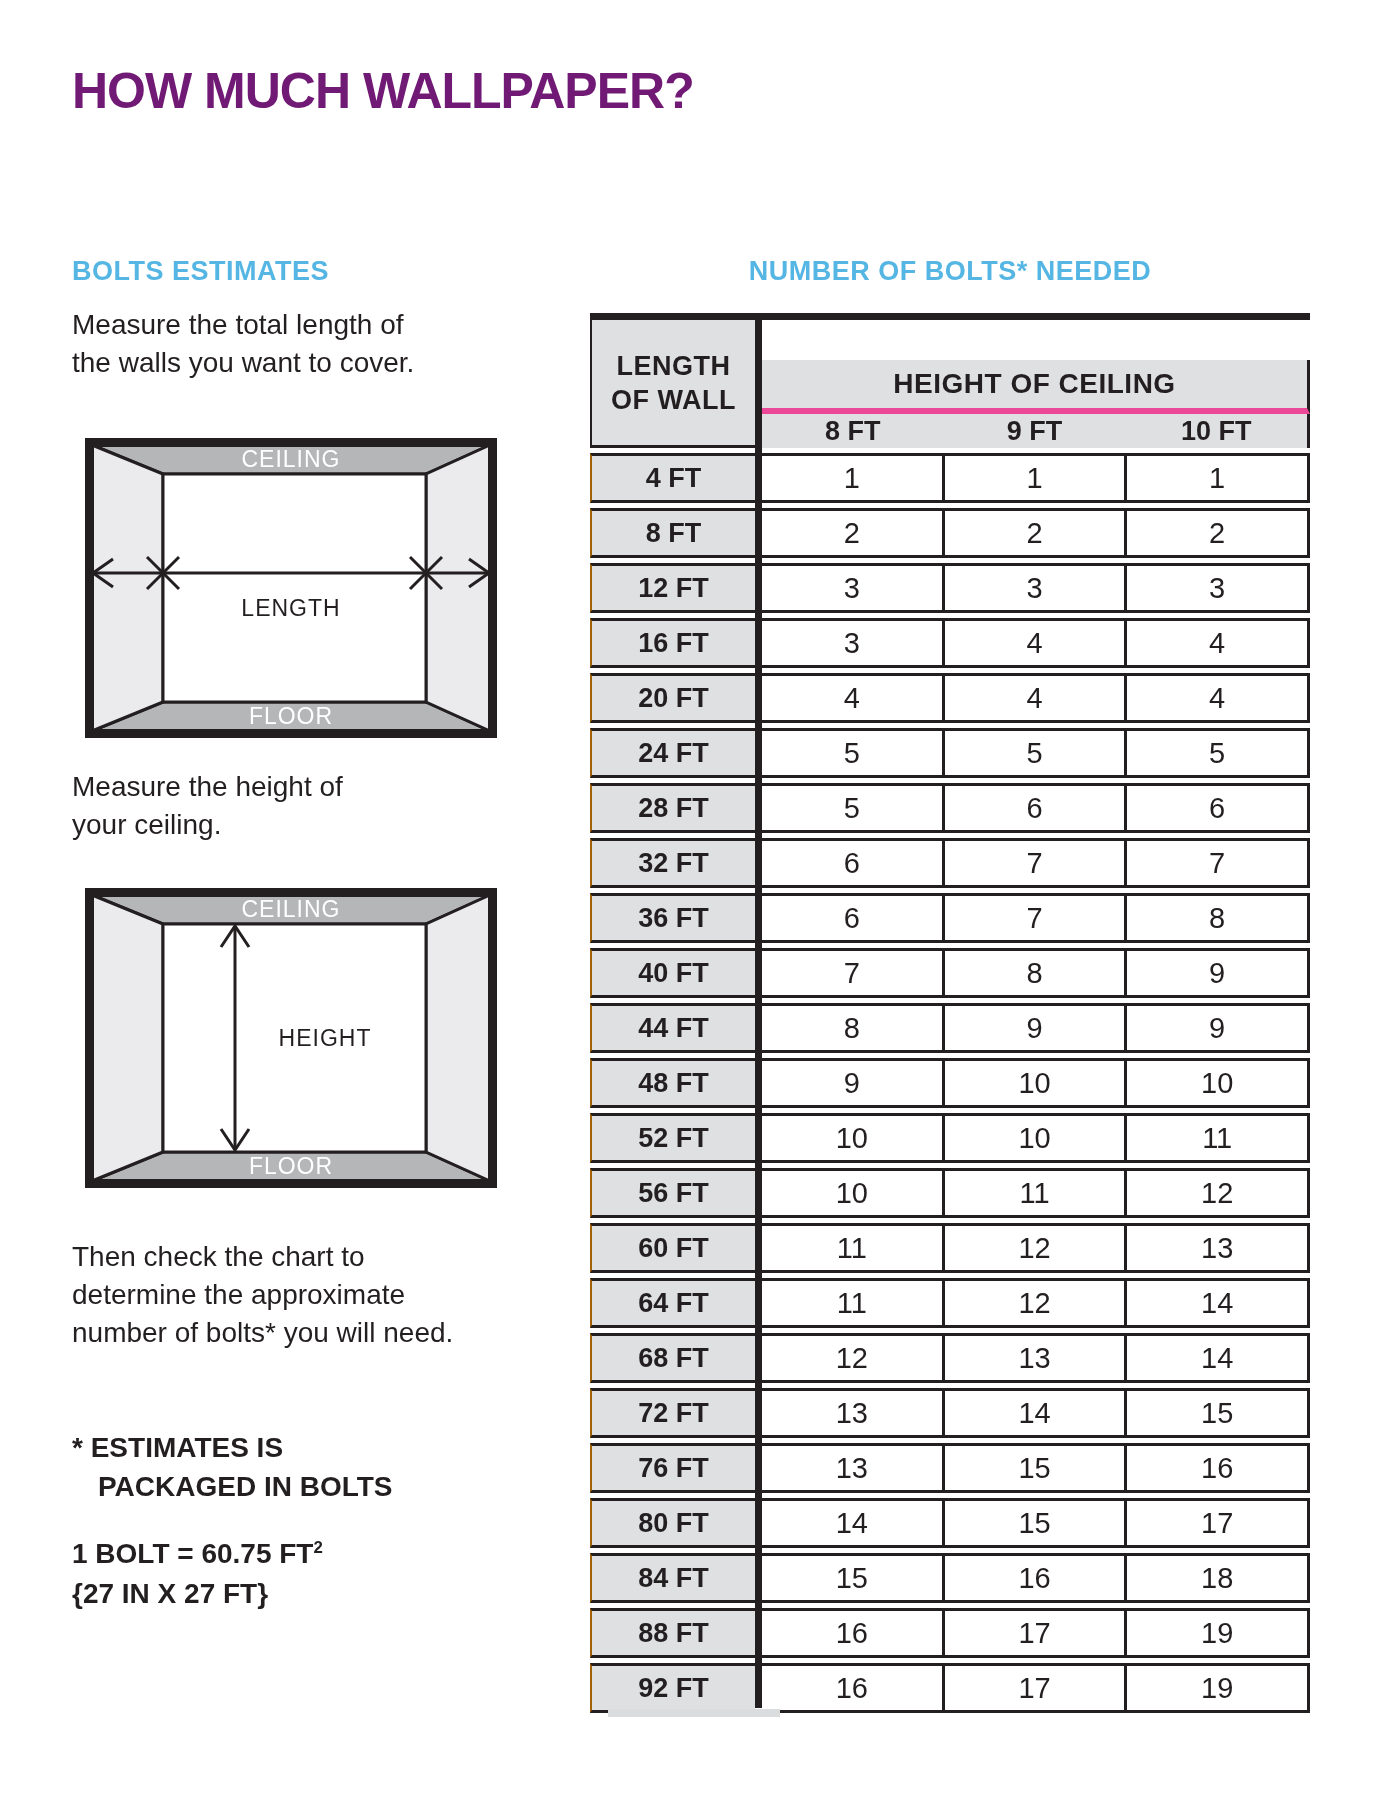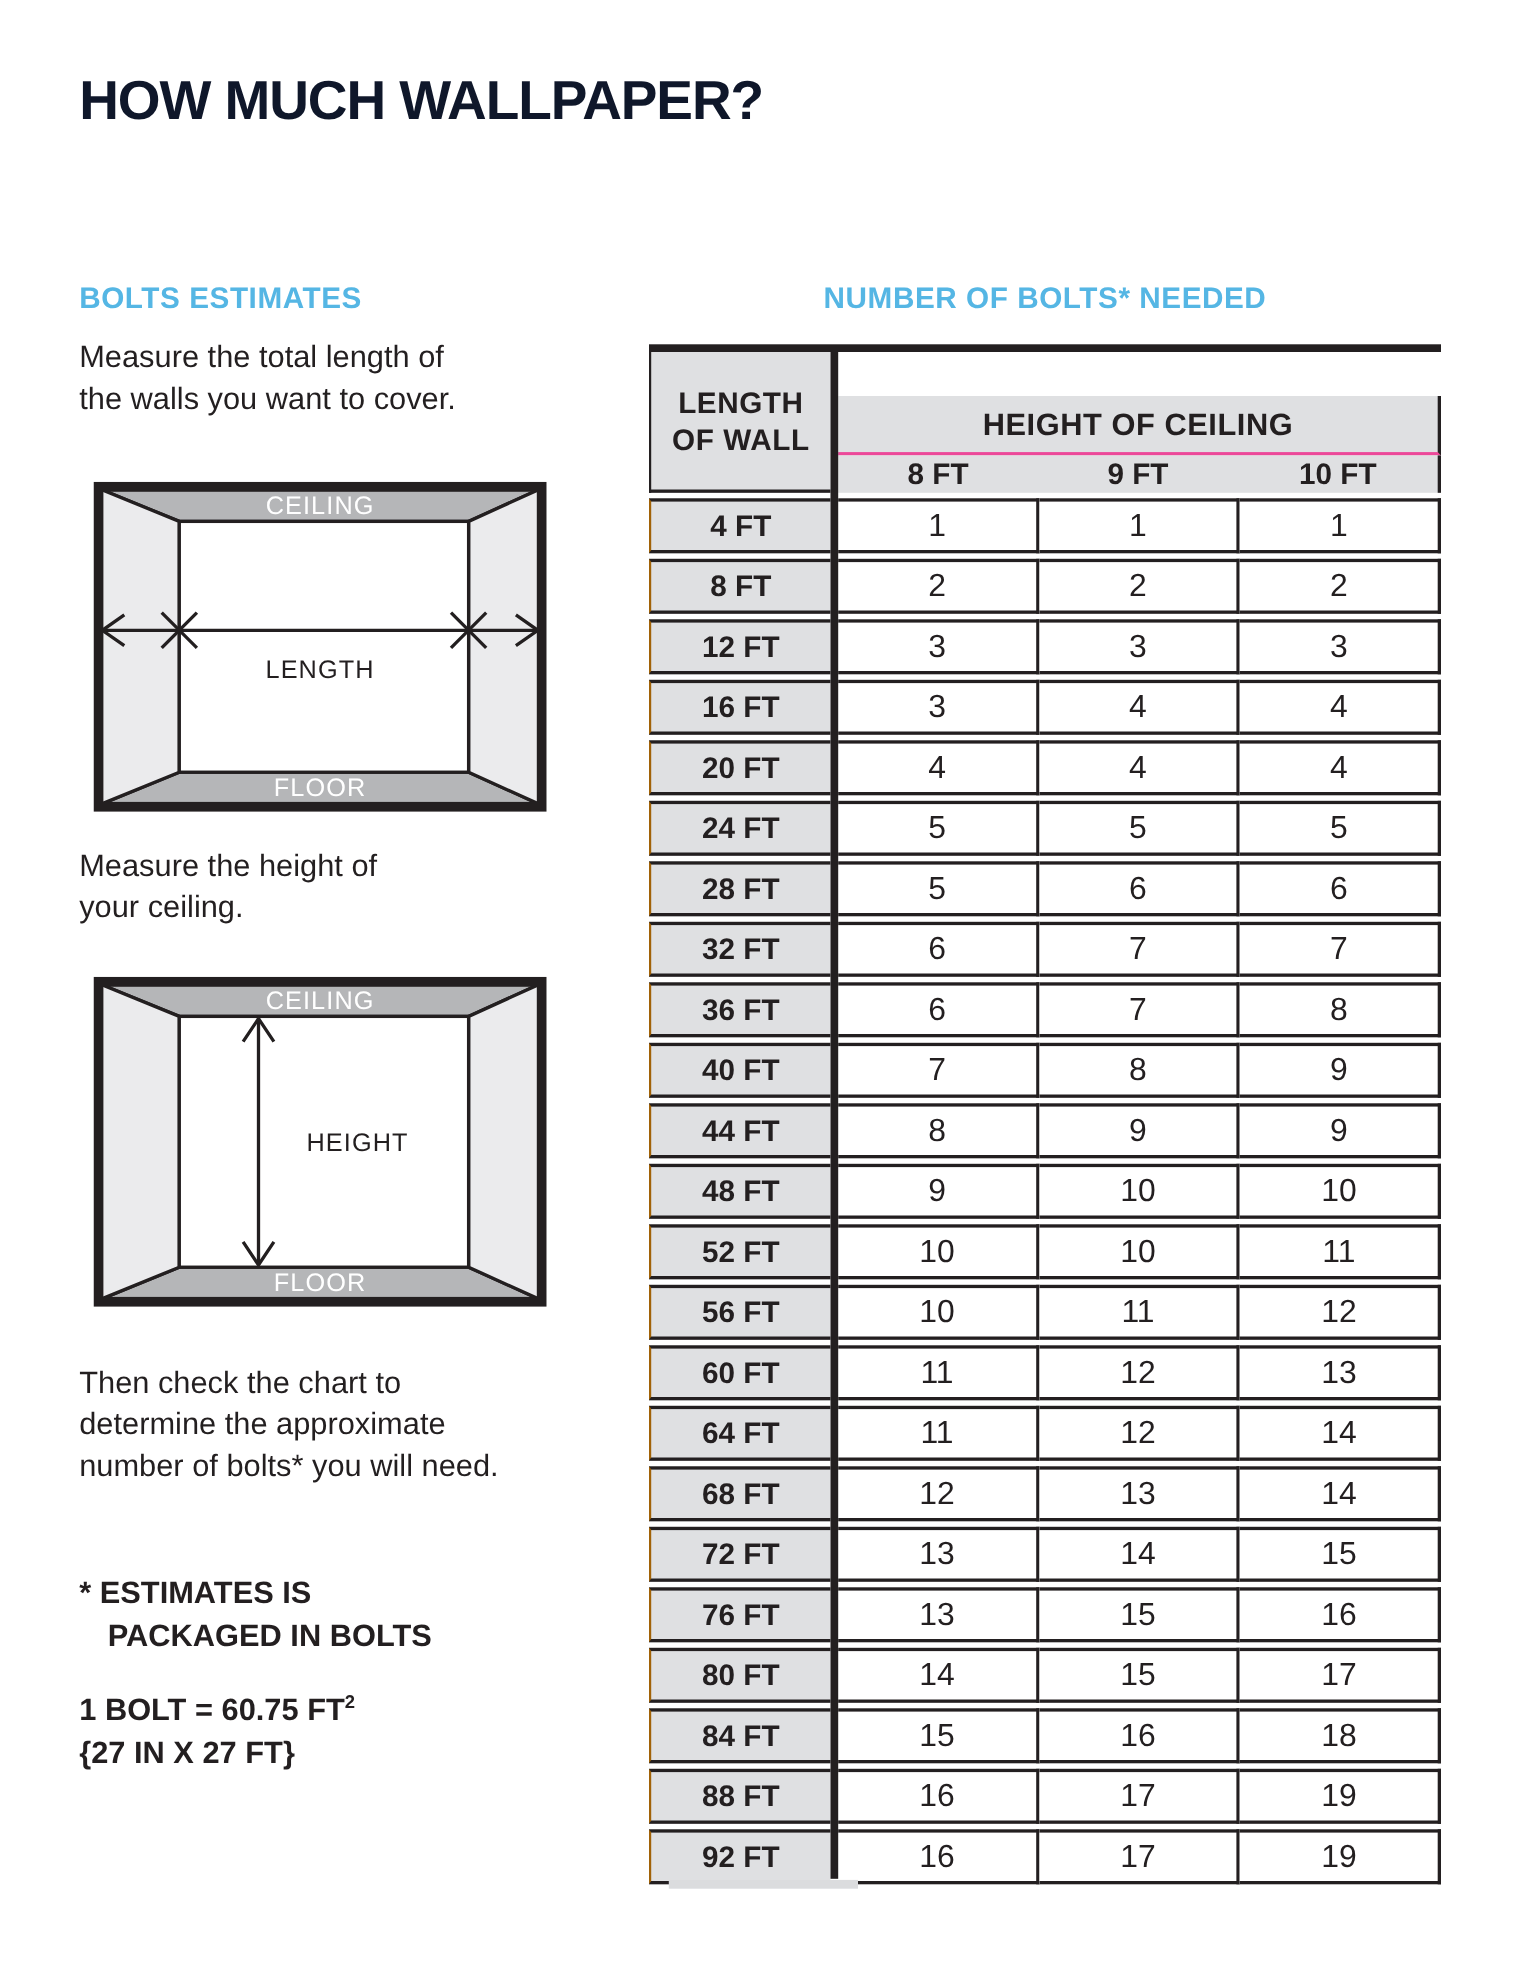--- a/index.html
+++ b/index.html
@@ -3,21 +3,21 @@
 <meta charset="utf-8">
 <style>
   html,body { margin:0; padding:0; background:#ffffff; }
   .page {
     position:relative; width:1391px; height:1800px; background:#ffffff;
     font-family:"Liberation Sans","DejaVu Sans",sans-serif; color:#231F20;
     overflow:hidden;
   }
   .page-title {
     position:absolute; left:72px; top:62px;
-    font-size:50px; font-weight:bold; letter-spacing:-1px; color:#0f172a;
+    font-size:50px; font-weight:bold; letter-spacing:-1px; color:#701a75;
     white-space:nowrap;
   }
   .section-heading {
     position:absolute; font-size:27px; font-weight:bold; color:#55B6E4;
     letter-spacing:0.5px; white-space:nowrap;
   }
   #room-heading { left:72px; top:256px; }
   #table-heading { left:590px; top:256px; width:720px; text-align:center; }
 
   .para { position:absolute; left:72px; font-size:28px; line-height:38px; color:#231F20; }
@@ -51,21 +51,21 @@
   .thead { display:flex; height:128px; margin-bottom:5px; }
   .corner {
     width:165px; box-sizing:border-box; background:#DFE0E2;
     border-left:2px solid #231F20; border-bottom:3px solid #231F20;
     display:flex; flex-direction:column; align-items:center; justify-content:center;
     font-weight:bold; font-size:27px; line-height:34px; letter-spacing:0.5px;
   }
   .head-right { flex:1; margin-left:7px; display:flex; flex-direction:column; }
   .group-header {
     height:78px; box-sizing:border-box; background:#DFE0E2;
-    border-right:3px solid #231F20; border-bottom:3px solid #ec4899;
+    border-right:3px solid #231F20; border-bottom:6px solid #ec4899;
     display:flex; align-items:center; justify-content:center;
     font-weight:bold; font-size:28px; letter-spacing:0.5px;margin-top:40px;
   }
   .sub-headers {
     height:50px; box-sizing:border-box; background:#DFE0E2;
     border-right:3px solid #231F20; display:flex;
   }
   .sub-header { flex:1; display:flex; align-items:center; justify-content:center; font-weight:bold; font-size:27px; }
   .tbody { }
   .trow { display:flex; height:50px; margin-bottom:5px; }

